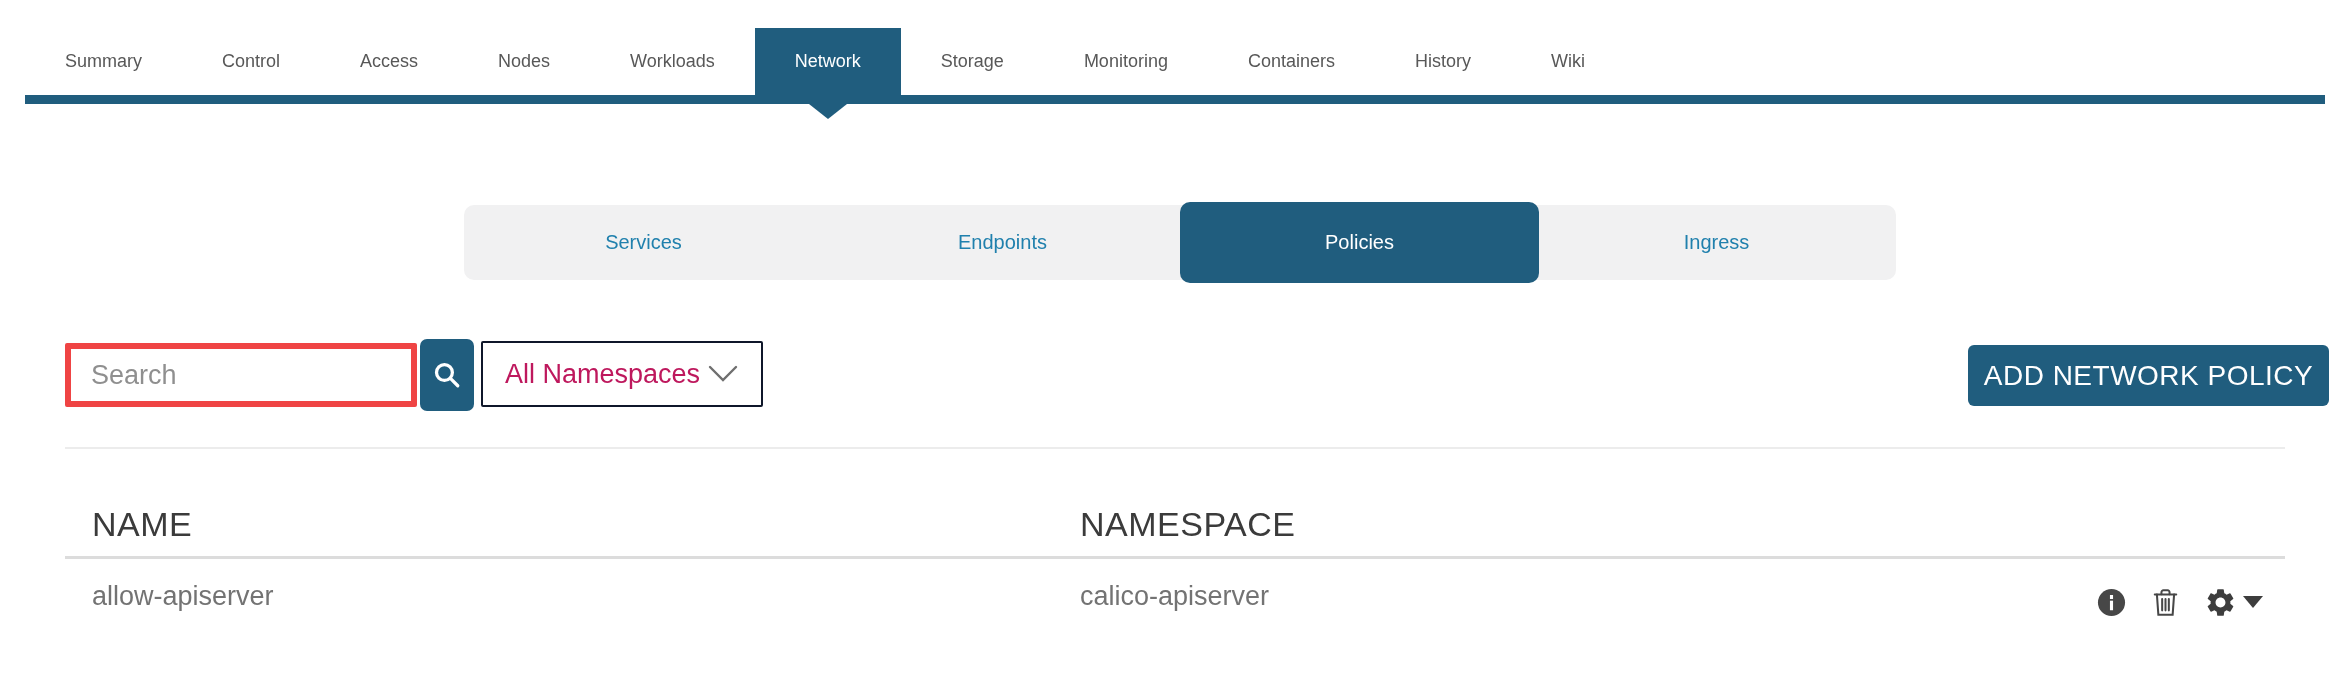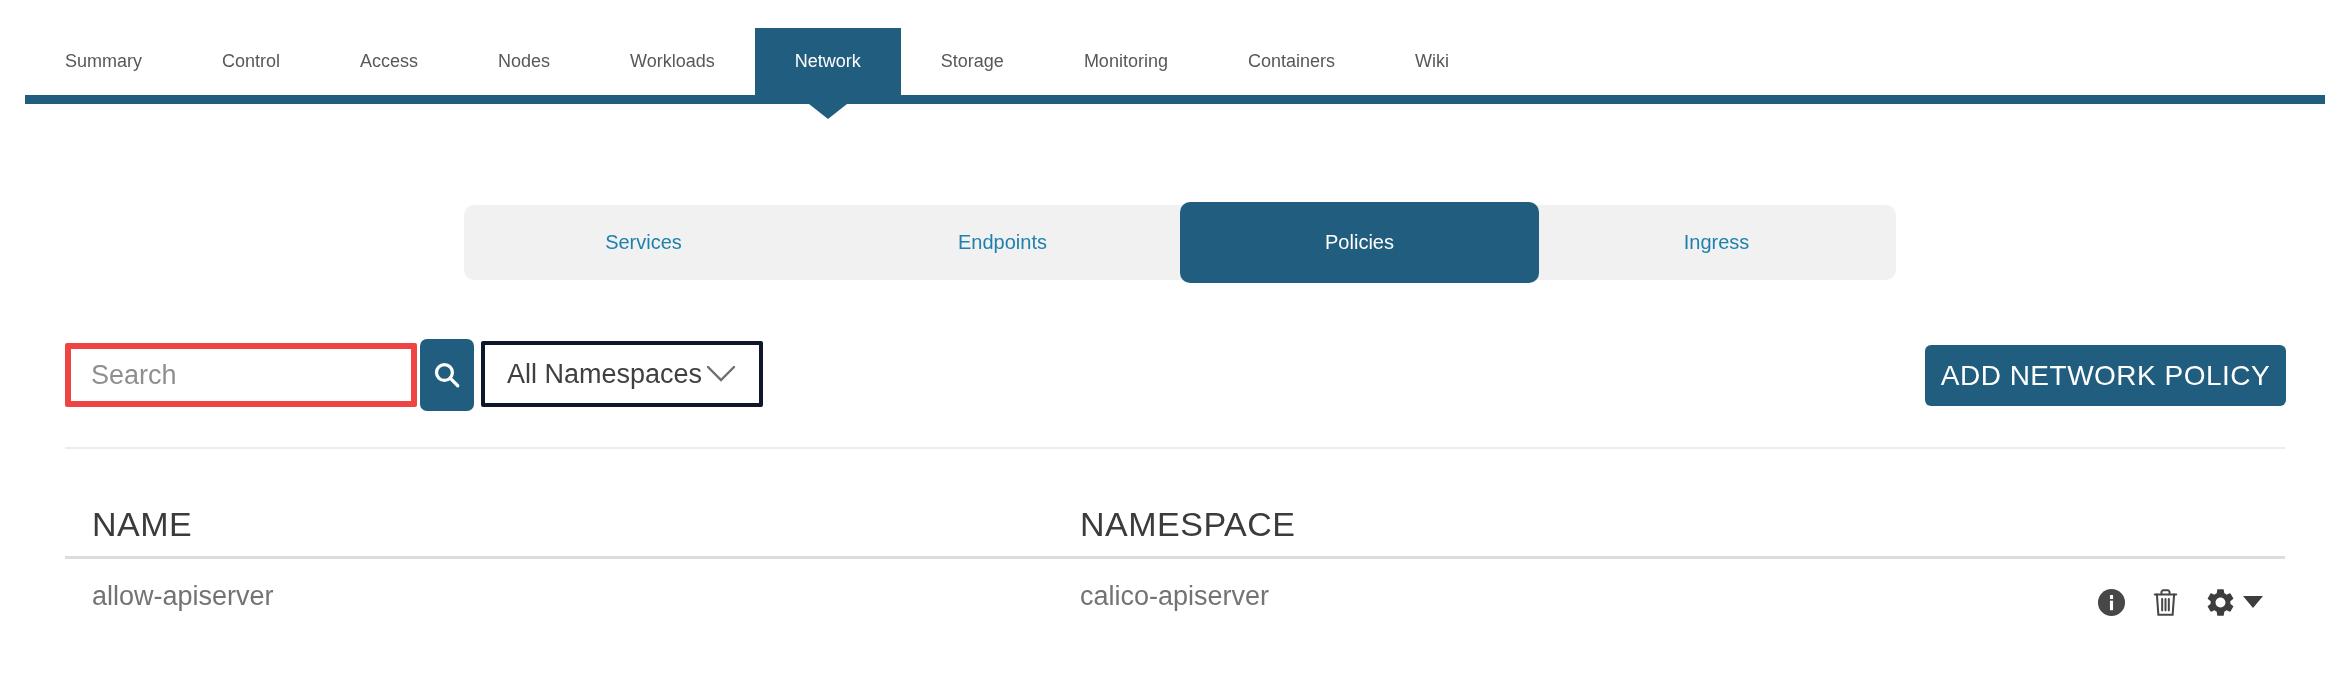--- a/index.html
+++ b/index.html
@@ -27,23 +27,23 @@
   .subtab.active{background:var(--accent);color:#fff;border-radius:10px;margin:-3px -2px;}
 
   
   .search-input{position:absolute;left:65px;top:343px;width:352px;height:64px;box-sizing:border-box;
     border:6px solid #ef4444;border-radius:2px;padding:0 20px;font-size:27px;color:#333;outline:none;
     font-family:"Liberation Sans","DejaVu Sans",sans-serif;}
   .search-input::placeholder{color:#8f8f8f;}
   .search-btn{position:absolute;left:420px;top:339px;width:54px;height:72px;background:var(--accent);
     border:none;border-radius:7px;display:flex;align-items:center;justify-content:center;cursor:pointer;padding:0;}
   .ns-select{position:absolute;left:481px;top:341px;width:282px;height:66px;box-sizing:border-box;
-    border:4px solid #0f172a;border-radius:2px;background:#fff;display:flex;align-items:center;
-    justify-content:space-between;padding:0 22px;font-size:27px;color:#404040;cursor:pointer;}
-  .add-btn{position:absolute;left:1925px;top:345px;width:361px;height:61px;background:var(--accent);
+    border:2px solid #0f172a;border-radius:2px;background:#fff;display:flex;align-items:center;
+    justify-content:space-between;padding:0 22px;font-size:27px;color:#be185d;cursor:pointer;}
+  .add-btn{position:absolute;left:1968px;top:345px;width:361px;height:61px;background:var(--accent);
     color:#fff;border:none;border-radius:6px;font-size:28px;letter-spacing:0.5px;cursor:pointer;
     display:flex;align-items:center;justify-content:center;font-family:"Liberation Sans","DejaVu Sans",sans-serif;}
 
   
   .divider-top{position:absolute;left:65px;top:447px;width:2220px;height:2px;background:#ececec;}
   .divider-head{position:absolute;left:65px;top:556px;width:2220px;height:3px;background:#dcdcdc;}
   .th{position:absolute;top:505px;font-size:34px;color:#3b3b3b;letter-spacing:0.5px;}
   .th-name{left:92px;}
   .th-namespace{left:1080px;}
   .td{position:absolute;top:581px;font-size:27px;color:#737373;}
@@ -62,20 +62,21 @@
   <nav class="topnav">
     <div class="tab">Summary</div>
     <div class="tab">Control</div>
     <div class="tab">Access</div>
     <div class="tab">Nodes</div>
     <div class="tab">Workloads</div>
     <div class="tab active">Network</div>
     <div class="tab">Storage</div>
     <div class="tab">Monitoring</div>
     <div class="tab">Containers</div>
+    <div class="tab">History</div>
     <div class="tab">Wiki</div>
   </nav>
   <div class="topnav-bar"></div>
 
   <div class="subtabs">
     <div class="subtab">Services</div>
     <div class="subtab">Endpoints</div>
     <div class="subtab active">Policies</div>
     <div class="subtab">Ingress</div>
   </div>

